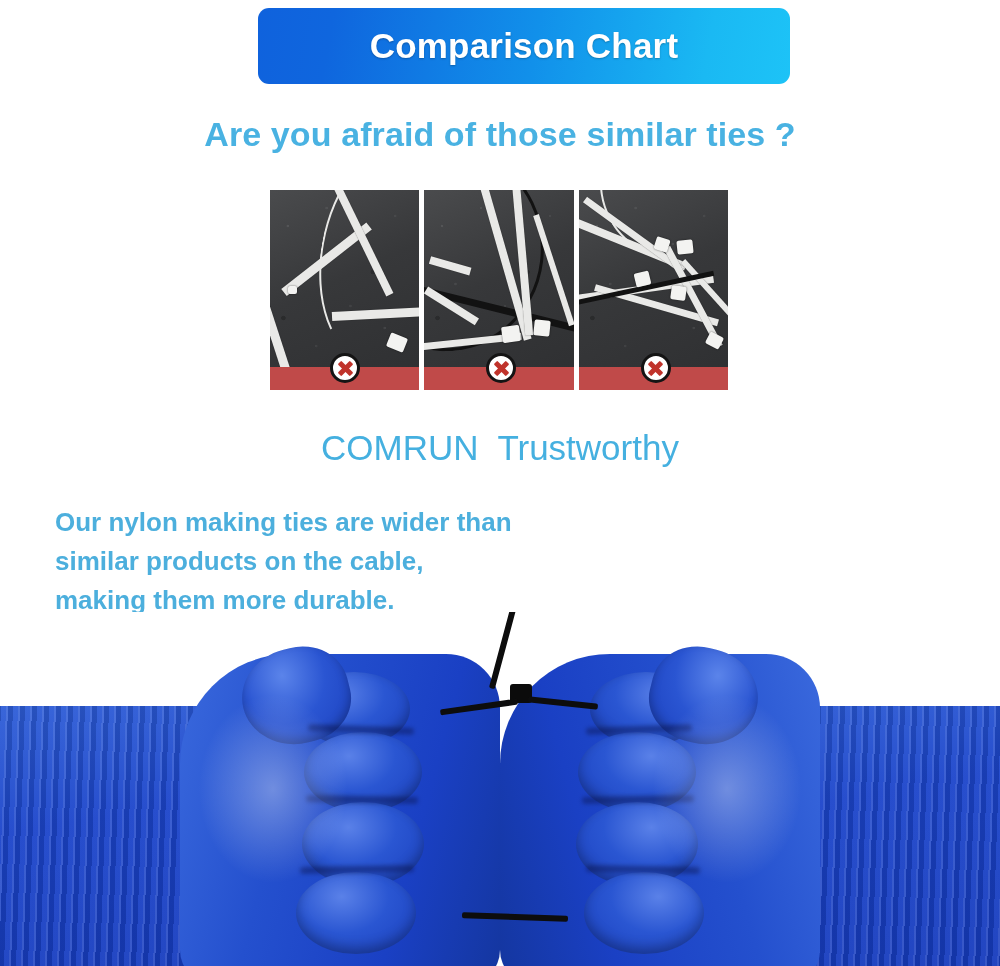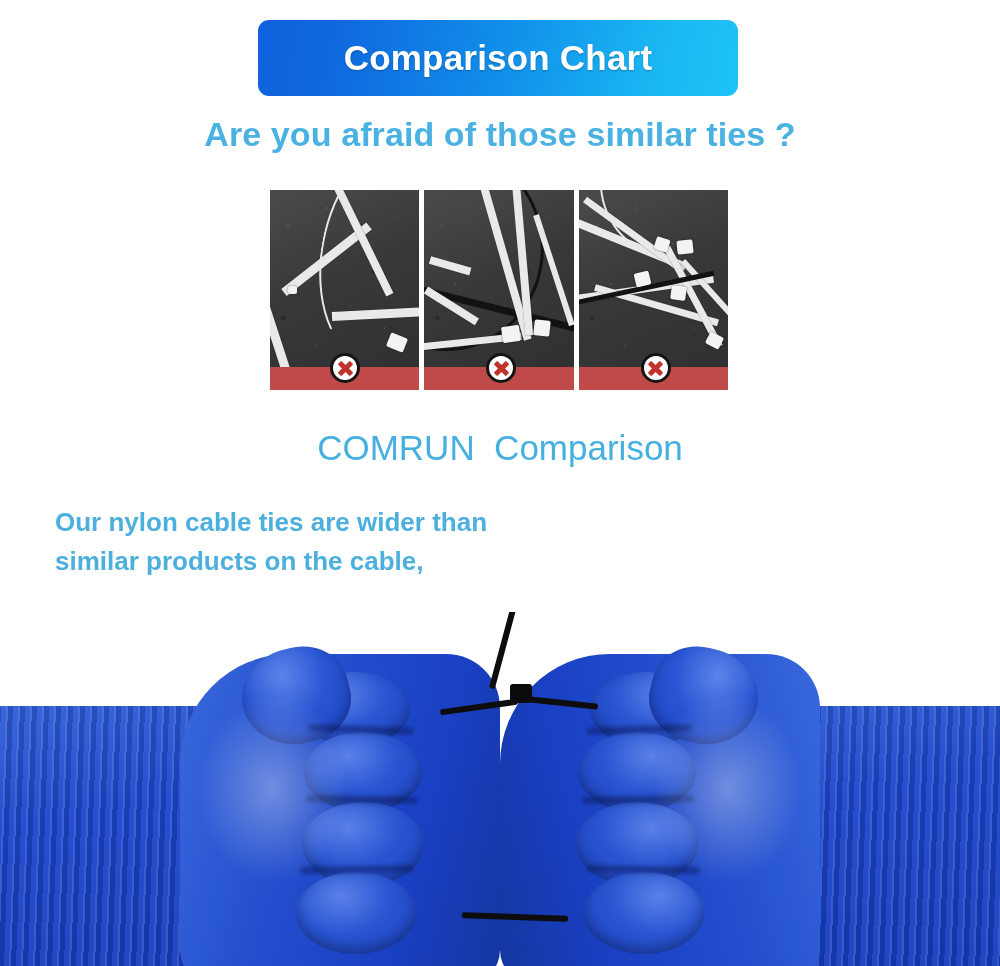--- a/index.html
+++ b/index.html
@@ -14,22 +14,22 @@
     position: relative;
     overflow: hidden;
     font-family: "Liberation Sans", sans-serif;
     -webkit-font-smoothing: antialiased;
   }
 
   
   .banner {
     position: absolute;
     left: 258px;
-    top: 20px;
-    width: 480px;
+    top: 8px;
+    width: 532px;
     height: 76px;
     border-radius: 11px;
     background: linear-gradient(100deg, #0f62dd 0%, #0f66de 14%, #1190ea 52%, #1ab9f3 84%, #1dc3f7 100%);
     display: flex;
     align-items: center;
     justify-content: center;
   }
   .banner-title {
     color: #ffffff;
     font-size: 35px;
@@ -319,25 +319,26 @@
     <div class="tiehead" style="left:92px; top:96px; width:15px; height:14px; transform:rotate(8deg);"></div>
     <div class="tiehead" style="left:98px; top:50px; width:16px; height:14px; transform:rotate(-6deg);"></div>
     <div class="tiehead" style="left:76px; top:48px; width:14px; height:13px; transform:rotate(18deg);"></div>
     <div class="tiehead" style="left:128px; top:144px; width:15px; height:13px; transform:rotate(28deg);"></div>
 
     <div class="redband"></div>
     <div class="badge" style="left:62px; top:163px;"></div>
   </div>
 </div>
 
-<div class="brandline">COMRUN  Comparison</div>
+<div class="brandline">COMRUN  Trustworthy</div>
 
 <div class="bodycopy">
-  <div>Our nylon cable ties are wider than</div>
+  <div>Our nylon making ties are wider than</div>
   <div>similar products on the cable,</div>
+  <div>making them more durable.</div>
 </div>
 
 <div class="hands">
 
   <div class="skin left"></div>
   <div class="skin right"></div>
 
   <div class="cuff left"></div>
   <div class="cuff right"></div>
 

